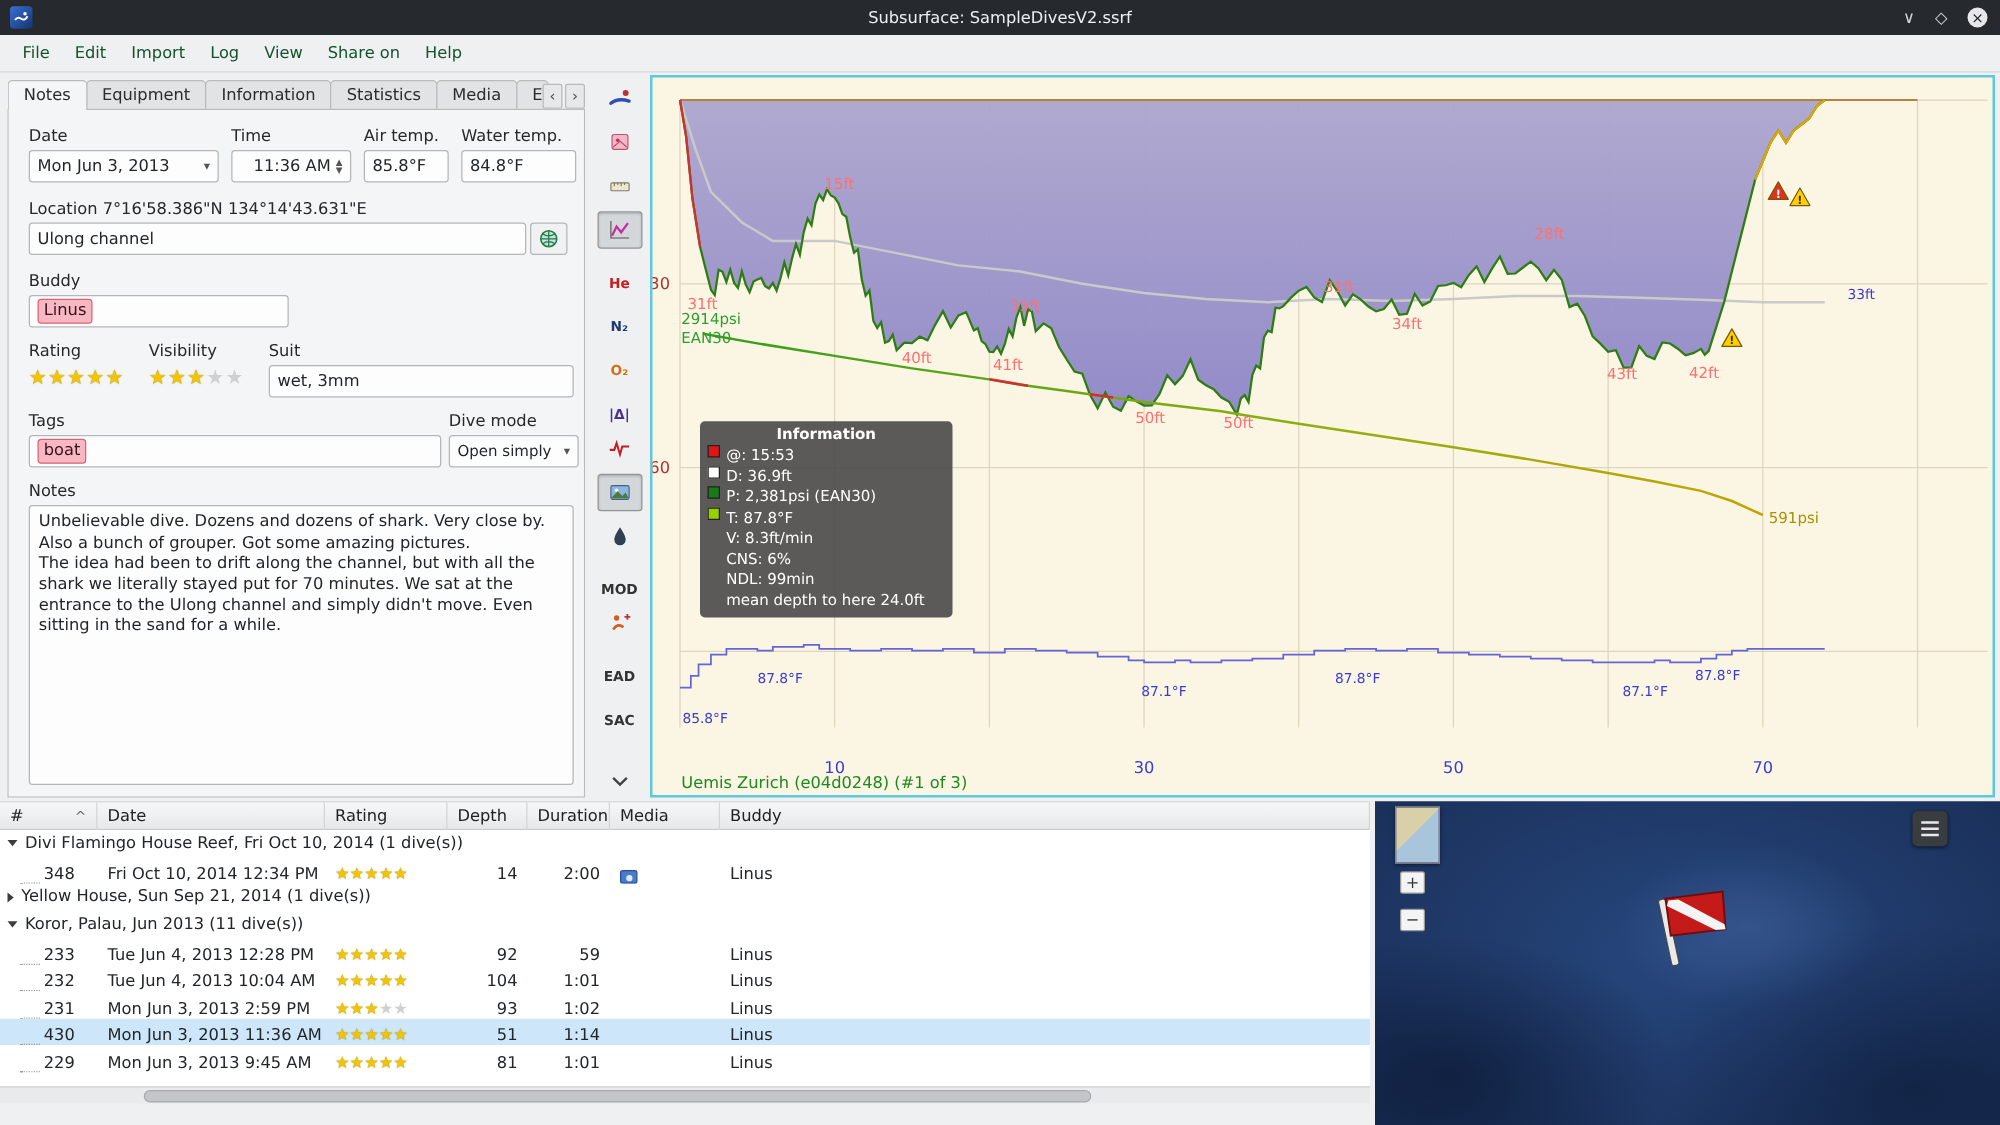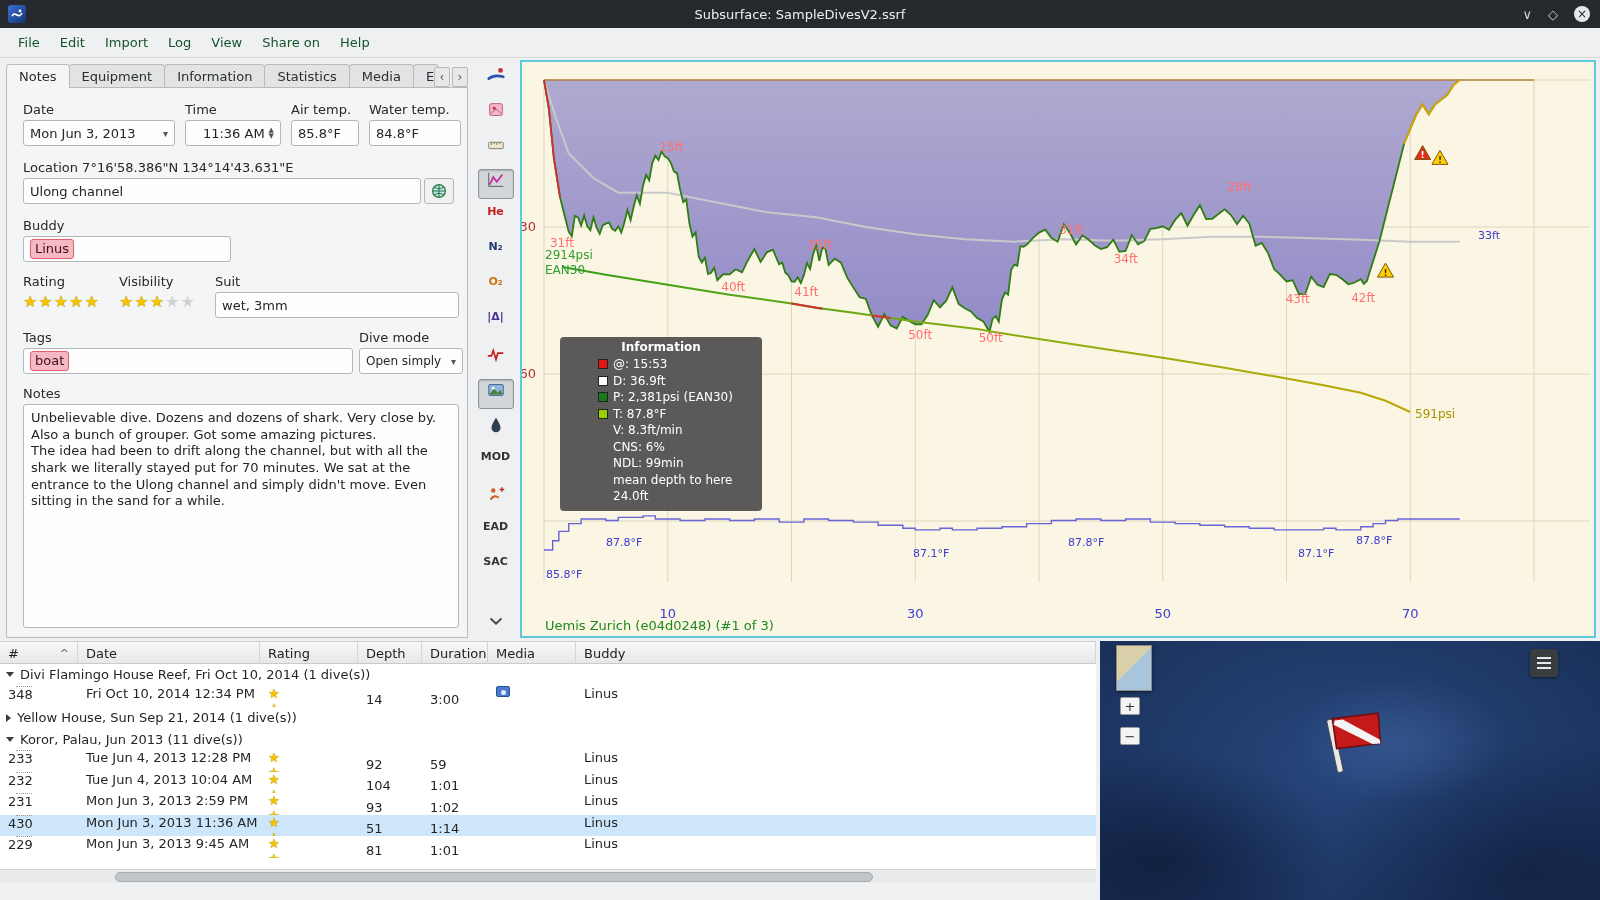--- a/index.html
+++ b/index.html
@@ -47,44 +47,44 @@
   .stars span{font-size:16px;letter-spacing:1px;}
   .star-on{color:#f2c500;text-shadow:0 0 1px #8a7000;}
   .star-off{color:#cfd0d2;}
   .notes-area{width:436px;height:224px;border:1px solid #b4b6b8;border-radius:3px;background:#fdfdfd;
     font-size:13px;padding:5px 7px;resize:none;white-space:pre-wrap;color:#232629;line-height:1.28;}
   .globe-btn{width:30px;height:26px;border:1px solid #b4b6b8;border-radius:3px;background:#f0f1f2;
     display:flex;align-items:center;justify-content:center;}
 
   
   .vtoolbar{left:472px;top:64px;width:47px;height:576px;display:flex;flex-direction:column;align-items:center;gap:5px;}
-  .vt-btn{width:36px;height:30px;border-radius:3px;display:flex;align-items:flex-start;justify-content:center;
+  .vt-btn{width:36px;height:30px;border-radius:3px;display:flex;align-items:flex-end;justify-content:center;
     background:transparent;border:1px solid transparent;}
   .vt-btn.pressed{background:#d3d7da;border:1px solid #8f959a;box-shadow:inset 0 1px 2px rgba(0,0,0,.2);}
   .vt-txt{font-size:11px;font-weight:bold;}
   .vt-spacer{flex:1;}
 
   
   .profile-panel{left:520px;top:60px;width:1076px;height:578px;border:2px solid #5fc8da;background:#fbf5e4;}
   .profile-panel svg{display:block;}
   .info-box{position:absolute;left:38px;top:275px;width:202px;background:rgba(68,68,68,.88);
     border-radius:4px;color:#fff;font-size:12px;padding:3px 6px 6px 6px;}
   .info-box .ib-title{text-align:center;font-weight:bold;margin-bottom:2px;}
-  .ib-row{display:flex;align-items:center;gap:5px;line-height:16.5px;margin-left:32px;}
+  .ib-row{display:flex;align-items:flex-start;gap:5px;line-height:16.5px;}
   .ib-chip{width:10px;height:10px;display:inline-block;border:1px solid #222;flex:0 0 auto;}
   .ib-nochip{width:10px;flex:0 0 auto;}
 
   
   .dive-list{left:0;top:641px;width:1096px;height:228px;background:#fff;border-top:1px solid #cfd0d1;overflow:hidden;}
   .dl-grid{display:grid;grid-template-columns:78px 182px 98px 64px 66px 88px 1fr;align-items:center;}
   .dl-header{height:22px;background:linear-gradient(#f6f7f8,#e7e8e9);border-bottom:1px solid #c9cacb;}
   .dl-header .hcell{padding:2px 8px;border-right:1px solid #d4d5d6;height:22px;display:flex;align-items:center;color:#222;}
   .dl-row{height:21.5px;border-bottom:1px solid transparent;}
   .dl-row.selected{background:#cde6f9;}
-  .cell{padding:0 8px;white-space:nowrap;overflow:hidden;display:flex;align-items:flex-start;height:21.5px;flex-direction:column;}
+  .cell{padding:0 8px;white-space:nowrap;overflow:hidden;display:flex;align-items:flex-end;height:21.5px;}
   .cell.r{justify-content:flex-end;}
   .grp-row{height:21.5px;display:flex;align-items:center;padding-left:6px;gap:6px;white-space:nowrap;}
   .tri-down{width:0;height:0;border-left:4px solid transparent;border-right:4px solid transparent;border-top:5px solid #3a3c3e;}
   .tri-right{width:0;height:0;border-top:4px solid transparent;border-bottom:4px solid transparent;border-left:5px solid #3a3c3e;}
   .tree-stub{display:inline-block;width:16px;height:1px;border-top:1px dotted #9b9b9b;margin:0 3px 0 8px;flex:0 0 auto;}
   .mini-stars span{font-size:13px;}
   .media-chip{width:14px;height:11px;background:#4a7ac8;border:1px solid #27509c;border-radius:2px;position:relative;}
   .media-chip::after{content:"";position:absolute;left:4px;top:3px;width:5px;height:5px;border-radius:50%;background:#dce9ff;}
 
   
@@ -480,21 +480,21 @@
         <span class="star-on">★</span>
         <span class="star-on">★</span>
         <span class="star-on">★</span>
         <span class="star-on">★</span>
         <span class="star-on">★</span>
       </div>
       <div class="cell r">
         <span>14</span>
       </div>
       <div class="cell r">
-        <span>3:00</span>
+        <span>2:00</span>
       </div>
       <div class="cell">
         <span class="media-chip"></span>
       </div>
       <div class="cell">
         <span>Linus</span>
       </div>
     </div>
     <div class="grp-row">
       <span class="tri-right"></span>

